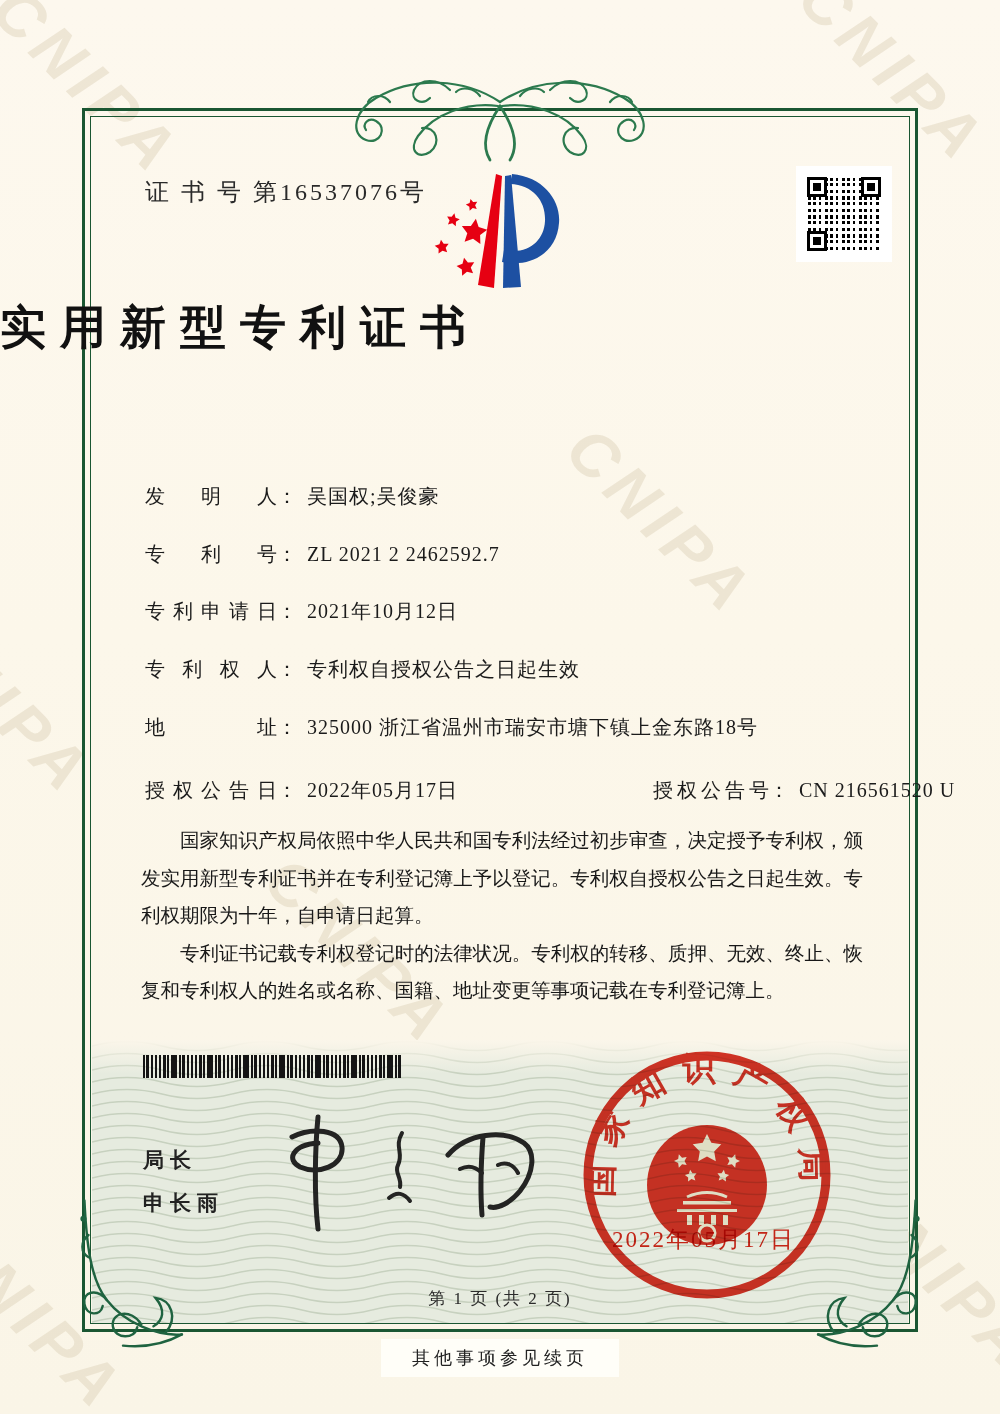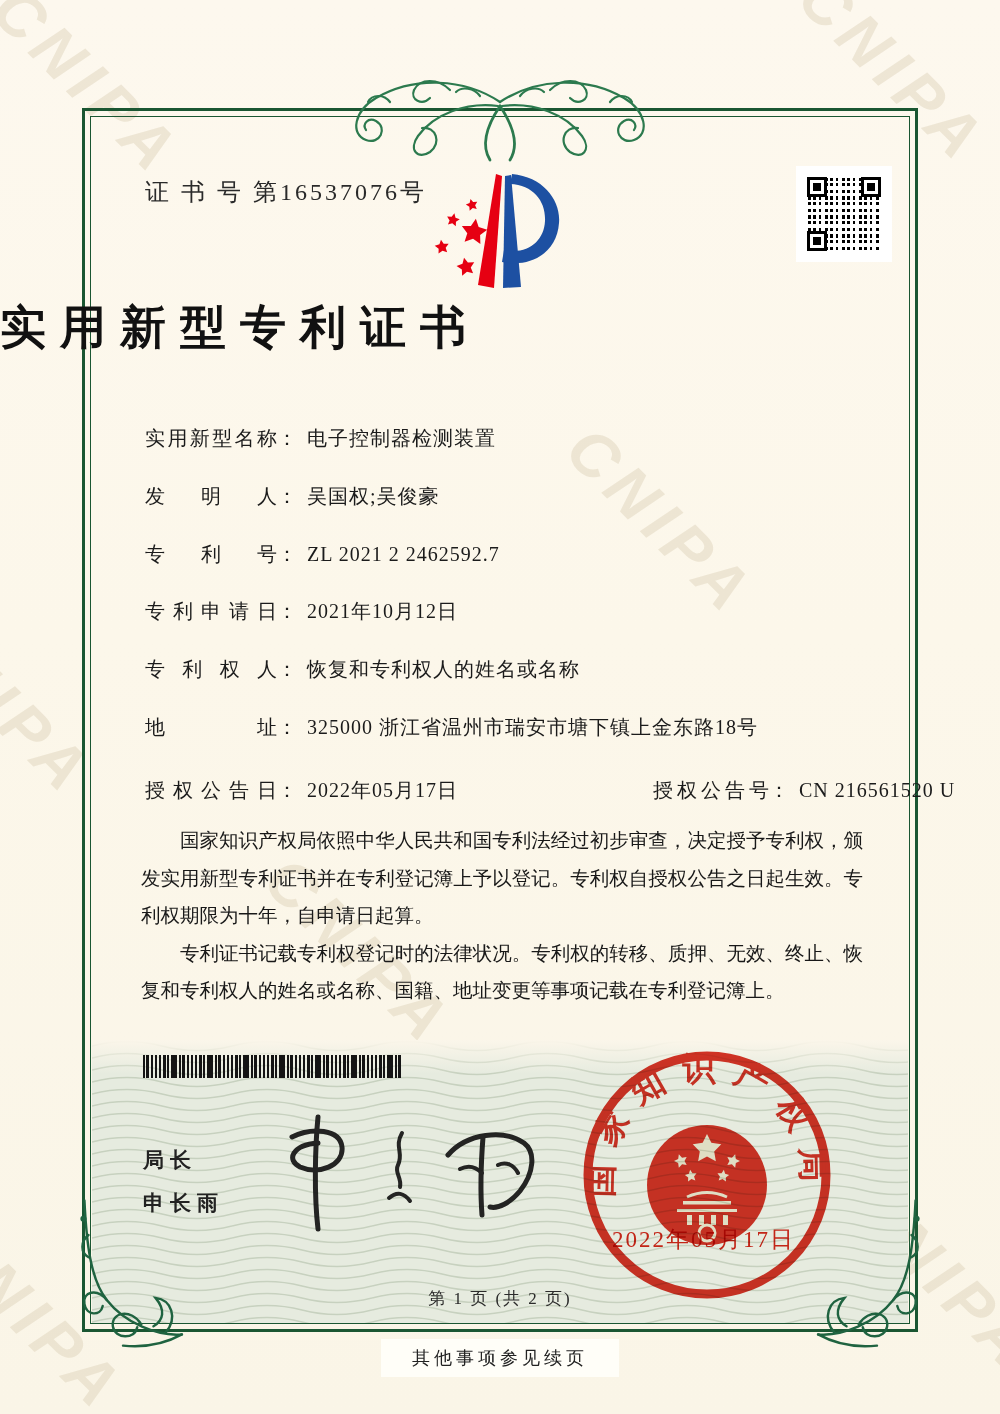--- a/index.html
+++ b/index.html
@@ -157,34 +157,31 @@
   <div class="qr">
     <div class="qr-inner">
       <div class="finder f-tl"></div>
       <div class="finder f-tr"></div>
       <div class="finder f-bl"></div>
     </div>
   </div>
 
   <div class="title">实用新型专利证书</div>
 
-  <div class="field-row" style="top:425px">
-    <span class="flabel">实用新型名称</span><span class="fcolon">：</span><span class="fvalue">电子控制器检测装置</span>
-  </div>
   <div class="field-row" style="top:483px">
     <span class="flabel">发明人</span><span class="fcolon">：</span><span class="fvalue">吴国权;吴俊豪</span>
   </div>
   <div class="field-row" style="top:541px">
     <span class="flabel">专利号</span><span class="fcolon">：</span><span class="fvalue">ZL 2021 2 2462592.7</span>
   </div>
   <div class="field-row" style="top:598px">
     <span class="flabel">专利申请日</span><span class="fcolon">：</span><span class="fvalue">2021年10月12日</span>
   </div>
   <div class="field-row" style="top:656px">
-    <span class="flabel">专利权人</span><span class="fcolon">：</span><span class="fvalue">恢复和专利权人的姓名或名称</span>
+    <span class="flabel">专利权人</span><span class="fcolon">：</span><span class="fvalue">专利权自授权公告之日起生效</span>
   </div>
   <div class="field-row" style="top:714px">
     <span class="flabel">地址</span><span class="fcolon">：</span><span class="fvalue">325000 浙江省温州市瑞安市塘下镇上金东路18号</span>
   </div>
 
   <div class="field-row" style="top:777px">
     <span class="flabel">授权公告日</span><span class="fcolon">：</span><span class="fvalue">2022年05月17日</span>
     <span class="grant-right">
       <span class="flabel">授权公告号</span><span class="fcolon">：</span><span class="fvalue">CN 216561520 U</span>
     </span>

